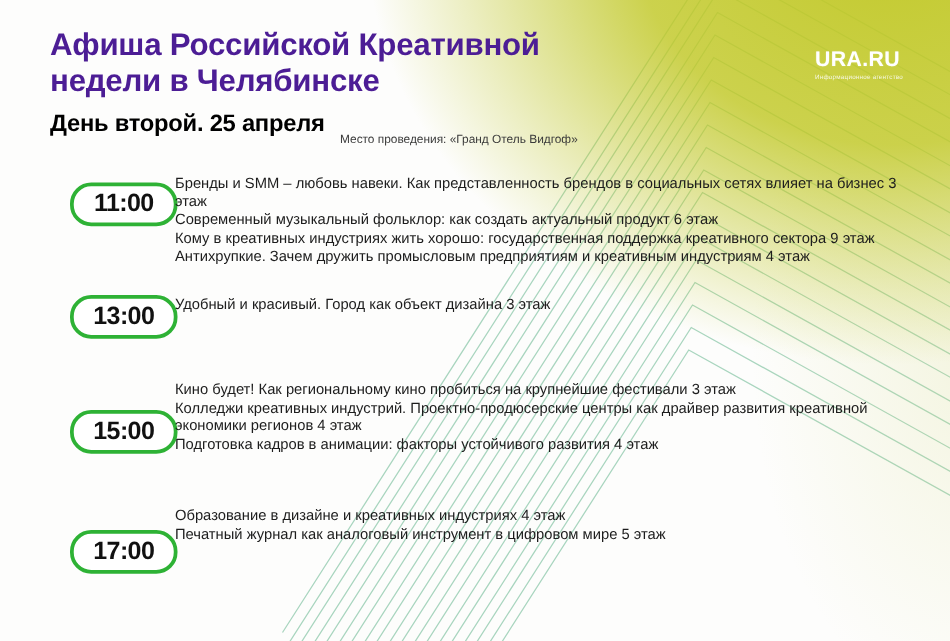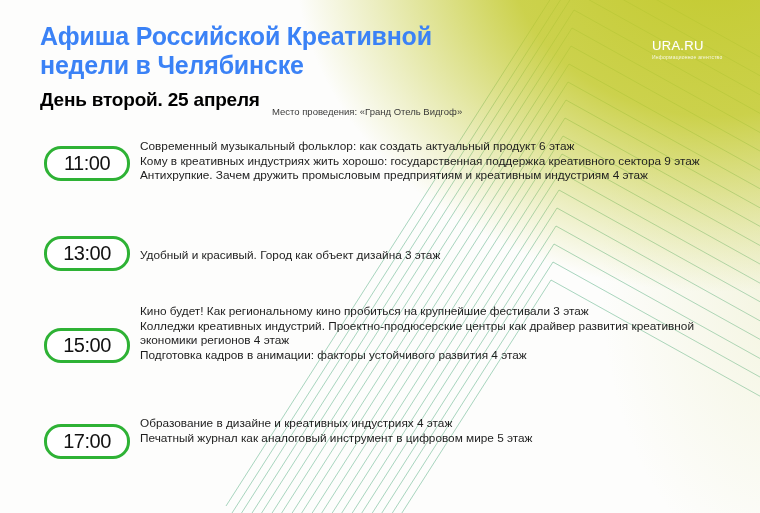--- a/index.html
+++ b/index.html
@@ -26,46 +26,46 @@
         rgba(200,206,80,0.0) 78%),
       radial-gradient(ellipse 260px 420px at 103% 55%,
         rgba(210,214,120,0.22) 0%,
         rgba(210,214,120,0.0) 70%);
   }
   .content{position:absolute;top:0;left:0;width:760px;height:513px;}
 
   .title{
     position:absolute;left:40px;top:22px;width:560px;
     font-size:25px;line-height:29px;font-weight:800;
-    color:#3b82f6;letter-spacing:-0.2px;
+    color:#4c1d95;letter-spacing:-0.2px;
   }
   .subtitle{
     position:absolute;left:40px;top:89px;
     font-size:19px;font-weight:800;color:#000000;letter-spacing:-0.2px;
   }
   .venue{
     position:absolute;left:272px;top:106px;
     font-size:9.5px;font-weight:400;color:#3a3a3a;
   }
 
   .logo{position:absolute;left:652px;top:38px;width:100px;text-align:left;}
   .logo-text{
-    font-size:13px;font-weight:400;color:#ffffff;letter-spacing:0.3px;
+    font-size:17px;font-weight:700;color:#ffffff;letter-spacing:0.3px;
     text-shadow:0 0 1px rgba(255,255,255,0.4);
   }
   .logo-tagline{
     font-size:5px;font-weight:400;color:#ffffff;opacity:0.85;
     letter-spacing:0.2px;margin-top:1px;white-space:nowrap;
   }
 
   .badge{
-    position:absolute;left:44px;width:80px;height:29px;
+    position:absolute;left:56px;width:80px;height:29px;
     border:3px solid #2eb235;border-radius:17px;background:#ffffff;
     display:flex;align-items:center;justify-content:center;
-    font-size:20px;font-weight:400;color:#111;letter-spacing:-0.5px;
+    font-size:20px;font-weight:700;color:#111;letter-spacing:-0.5px;
   }
   .events{
     position:absolute;left:140px;width:588px;
     font-size:11.8px;line-height:14.7px;font-weight:500;color:#1d1d1d;
   }
   .event{margin:0;}
 </style>
 </head>
 <body>
 
@@ -105,37 +105,38 @@
     <h1 class="title" style="margin:0;">
       <span>Афиша Российской Креативной</span><br>
       <span>недели в Челябинске</span>
     </h1>
 
     <div class="subtitle">День второй. 25 апреля</div>
     <div class="venue">Место проведения: «Гранд Отель Видгоф»</div>
 
     <div class="badge" style="top:146px">11:00</div>
     <div class="events" style="top:139px">
+      <div class="event">Бренды и SMM – любовь навеки. Как представленность брендов в социальных сетях влияет на бизнес 3 этаж</div>
       <div class="event">Современный музыкальный фольклор: как создать актуальный продукт 6 этаж</div>
       <div class="event">Кому в креативных индустриях жить хорошо: государственная поддержка креативного сектора 9 этаж</div>
       <div class="event">Антихрупкие. Зачем дружить промысловым предприятиям и креативным индустриям 4 этаж</div>
     </div>
 
     <div class="badge" style="top:236px">13:00</div>
-    <div class="events" style="top:248px">
+    <div class="events" style="top:236px">
       <div class="event">Удобный и красивый. Город как объект дизайна 3 этаж</div>
     </div>
 
     <div class="badge" style="top:328px">15:00</div>
     <div class="events" style="top:304px">
       <div class="event">Кино будет! Как региональному кино пробиться на крупнейшие фестивали 3 этаж</div>
       <div class="event">Колледжи креативных индустрий. Проектно-продюсерские центры как драйвер развития креативной экономики регионов 4 этаж</div>
       <div class="event">Подготовка кадров в анимации: факторы устойчивого развития 4 этаж</div>
     </div>
 
     <div class="badge" style="top:424px">17:00</div>
-    <div class="events" style="top:416px">
+    <div class="events" style="top:405px">
       <div class="event">Образование в дизайне и креативных индустриях 4 этаж</div>
       <div class="event">Печатный журнал как аналоговый инструмент в цифровом мире 5 этаж</div>
     </div>
 
   </div>
 </div>
 
 </body></html>

